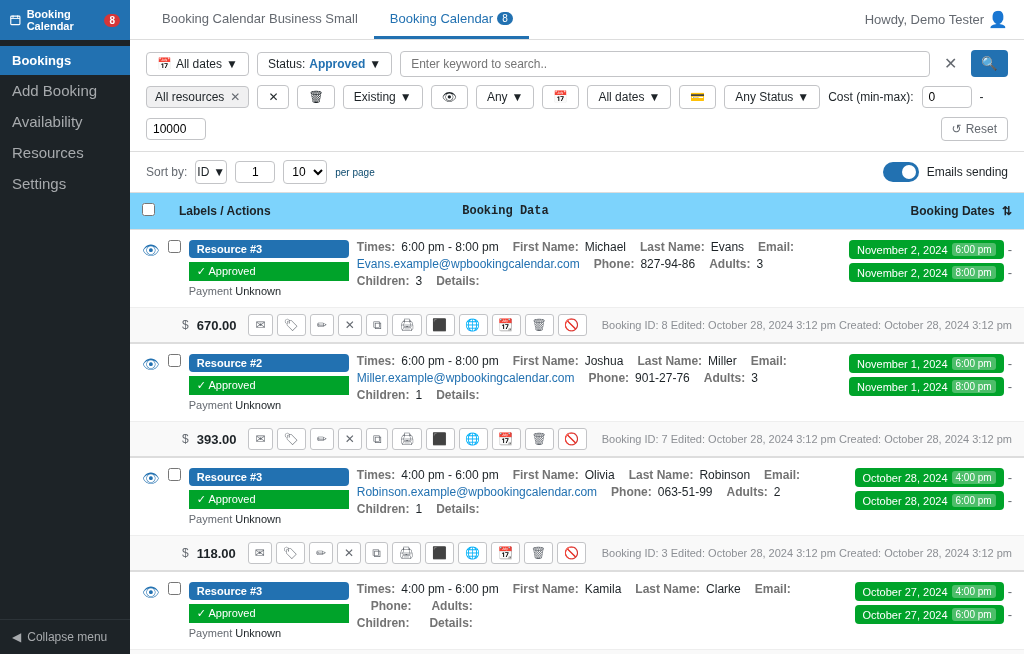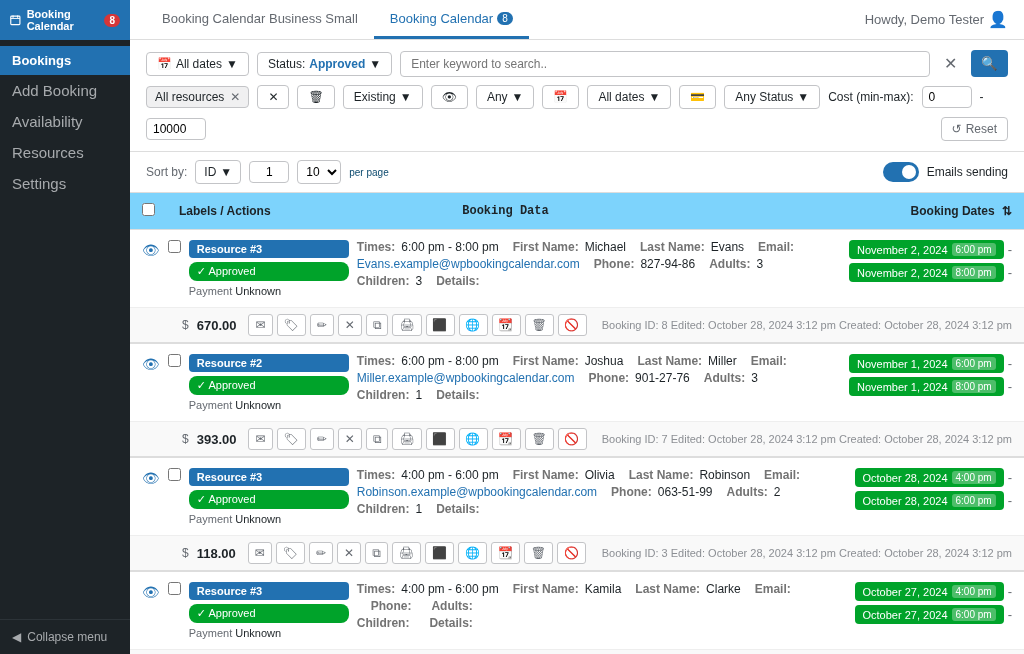--- a/index.html
+++ b/index.html
@@ -33,21 +33,21 @@
     .filter-btn { display: flex; align-items: center; gap: 4px; padding: 4px 10px; border: 1px solid #c3c4c7; border-radius: 4px; background: #fff; cursor: pointer; font-size: 12px; color: #1d2327; }
     .filter-input { flex: 1; padding: 5px 10px; border: 1px solid #c3c4c7; border-radius: 4px; font-size: 12px; color: #646970; }
     .filter-clear-btn { background: none; border: none; cursor: pointer; color: #646970; font-size: 16px; padding: 2px 6px; }
     .filter-search-btn { background: #2271b1; color: #fff; border: none; border-radius: 4px; padding: 6px 10px; cursor: pointer; }
     .filter-tag { display: flex; align-items: center; gap: 4px; padding: 3px 8px; background: #f0f0f1; border: 1px solid #c3c4c7; border-radius: 4px; font-size: 12px; }
     .filter-tag-remove { cursor: pointer; color: #646970; margin-left: 2px; }
     .reset-btn { display: flex; align-items: center; gap: 4px; padding: 4px 10px; border: 1px solid #c3c4c7; border-radius: 4px; background: #fff; cursor: pointer; font-size: 12px; color: #646970; margin-left: auto; }
 
     
     .toolbar { background: #fff; padding: 8px 16px; border-bottom: 1px solid #ddd; display: flex; align-items: center; gap: 8px; }
-    .sort-select { display: flex; align-items: center; gap: 4px; padding: 4px 8px; border: 1px solid #c3c4c7; border-radius: 4px; font-size: 12px; background: #fff; cursor: pointer; }
+    .sort-select { display: flex; align-items: center; gap: 4px; padding: 4px 1px; border: 1px solid #c3c4c7; border-radius: 4px; font-size: 12px; background: #fff; cursor: pointer; }
     .sort-label { font-size: 12px; color: #646970; }
     .page-input { width: 40px; text-align: center; border: 1px solid #c3c4c7; border-radius: 4px; padding: 3px; font-size: 12px; }
     .per-page-select { border: 1px solid #c3c4c7; border-radius: 4px; padding: 3px 4px; font-size: 12px; background: #fff; }
     .per-page-label { font-size: 10px; color: #0c4a6e; }
     .toggle-switch { position: relative; display: inline-block; width: 36px; height: 20px; }
     .toggle-switch input { opacity: 0; width: 0; height: 0; }
     .toggle-slider { position: absolute; cursor: pointer; top: 0; left: 0; right: 0; bottom: 0; background: #2271b1; border-radius: 20px; }
     .toggle-slider:before { content: ""; position: absolute; height: 14px; width: 14px; left: 3px; bottom: 3px; background: #fff; border-radius: 50%; transform: translateX(16px); }
     .emails-label { font-size: 12px; color: #1d2327; }
 
@@ -60,21 +60,21 @@
     .th-booking-data { text-align: center; font-family: Liberation Mono, monospace; }
     .th-booking-dates { text-align: right; }
 
     
     .booking-row { border-bottom: 2px solid #ddd; }
     .booking-main { display: flex; align-items: flex-start; padding: 10px 12px; gap: 8px; }
     .booking-eye { color: #2271b1; cursor: pointer; font-size: 14px; flex-shrink: 0; padding-top: 2px; }
     .booking-cb { flex-shrink: 0; padding-top: 2px; }
     .booking-labels { width: 160px; flex-shrink: 0; display: flex; flex-direction: column; gap: 4px; }
     .resource-badge { background: #2271b1; color: #fff; border-radius: 4px; padding: 3px 8px; font-size: 11px; font-weight: 600; display: inline-block; }
-    .approved-badge { background: #00a32a; color: #fff; border-radius: 8px; padding: 3px 8px; font-size: 11px; display: inline-flex; align-items: center; gap: 4px; }
+    .approved-badge { background: #00a32a; color: #fff; border-radius: 0; padding: 3px 8px; font-size: 11px; display: inline-flex; align-items: center; gap: 4px; }
     .booking-data { flex: 1; display: flex; flex-direction: column; gap: 3px; font-size: 12px; }
     .booking-data-row { display: flex; align-items: center; gap: 6px; flex-wrap: wrap; }
     .booking-data-label { color: #737373; font-weight: bold; }
     .booking-data-value { color: #1d2327; font-weight: 500; }
     .booking-dates { width: 200px; flex-shrink: 0; display: flex; flex-direction: column; gap: 4px; align-items: flex-end; }
     .date-badge { background: #00a32a; color: #fff; border-radius: 4px; padding: 3px 8px; font-size: 11px; display: flex; align-items: center; gap: 4px; }
     .date-badge .time-badge { background: rgba(255,255,255,0.3); border-radius: 3px; padding: 1px 4px; font-size: 10px; }
     .dash-separator { color: #646970; }
 
     

